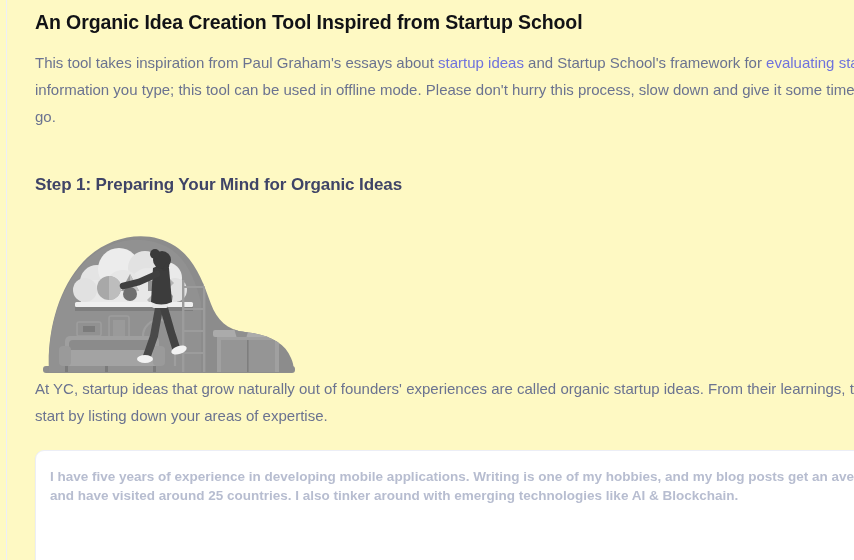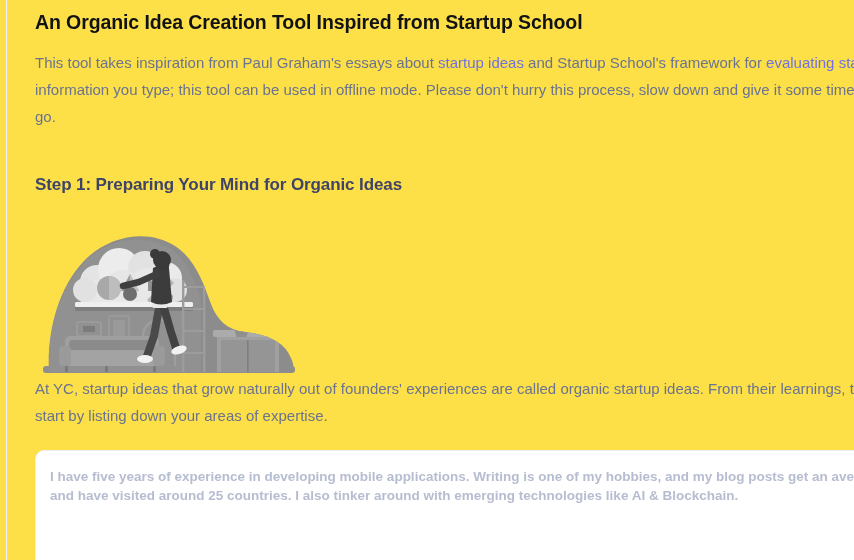--- a/index.html
+++ b/index.html
@@ -15,21 +15,21 @@
   body {
     font-family: "Liberation Sans", "DejaVu Sans", sans-serif;
     -webkit-font-smoothing: antialiased;
   }
 
   
   #app {
     position: relative;
     width: 854px;
     height: 560px;
-    background: #fde047;
+    background: #fef9c3;
     overflow: hidden;
   }
 
   
   .card-edge {
     position: absolute;
     left: 6px;
     top: 0;
     width: 1px;
     height: 560px;

